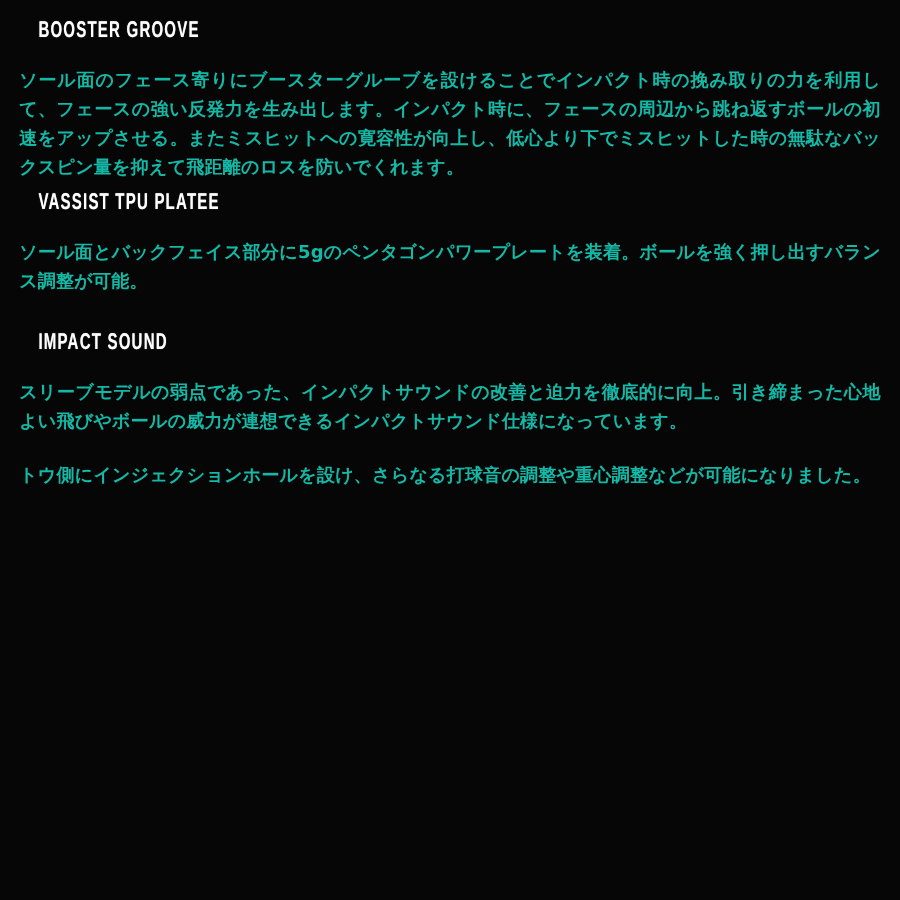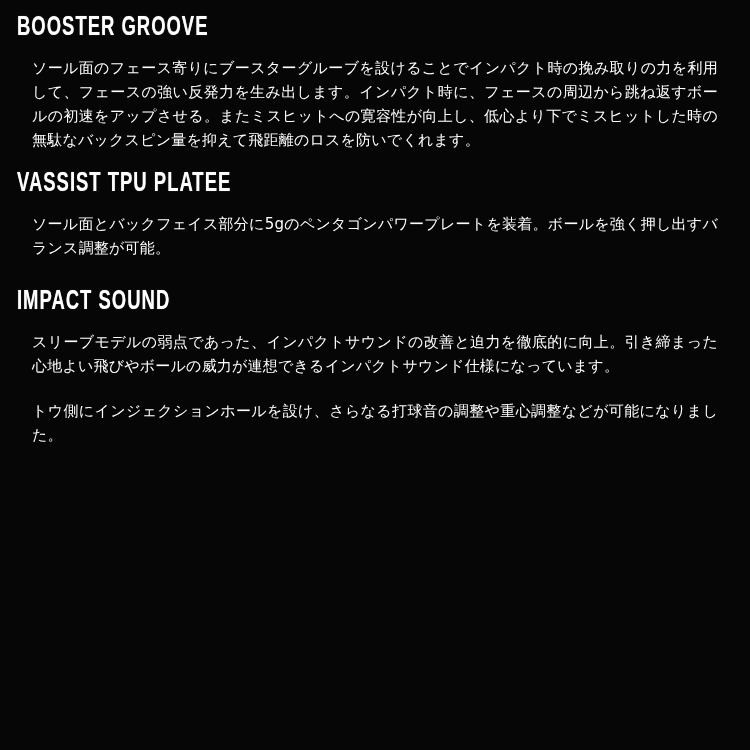--- a/index.html
+++ b/index.html
@@ -19,44 +19,44 @@
   }
   .section { position: relative; }
   .sec-1 { margin-top: 12px; }
   .sec-2 { margin-top: 4px; }
   .sec-3 { margin-top: 8px; }
   .sec-4 { margin-top: 0px; }
   .sec-5 { margin-top: 26px; }
   .sec-6 { margin-top: 21px; }
 
   .sec-title {
-    margin: 0 0 15px 1px;
+    margin: 0 0 15px 16px;
     padding: 0;
     height: 28px;
     line-height: 28px;
     white-space: nowrap;
     font-family: "Liberation Sans", "DejaVu Sans", sans-serif;
     font-weight: bold;
-    font-size: 28px;
+    font-size: 19px;
     color: #ffffff;
   }
   .sec-title .condensed {
     display: inline-block;
     transform: scaleX(0.66);
     transform-origin: 0 50%;
     letter-spacing: 1.5px;
     text-shadow: 0 0 1px rgba(255,255,255,0.6);
   }
   .sec-body {
-    margin: 16px;
+    margin: 0;
     padding: 0;
     font-size: 15px;
     line-height: 24px;
-    font-weight: normal;
-    color: #ffffff;
+    font-weight: bold;
+    color: #14b8a6;
     text-align: justify;
     letter-spacing: 0.2px;
   }
 </style>
 </head>
 <body>
 
 <div class="page">
 
   <section class="section sec-1">

